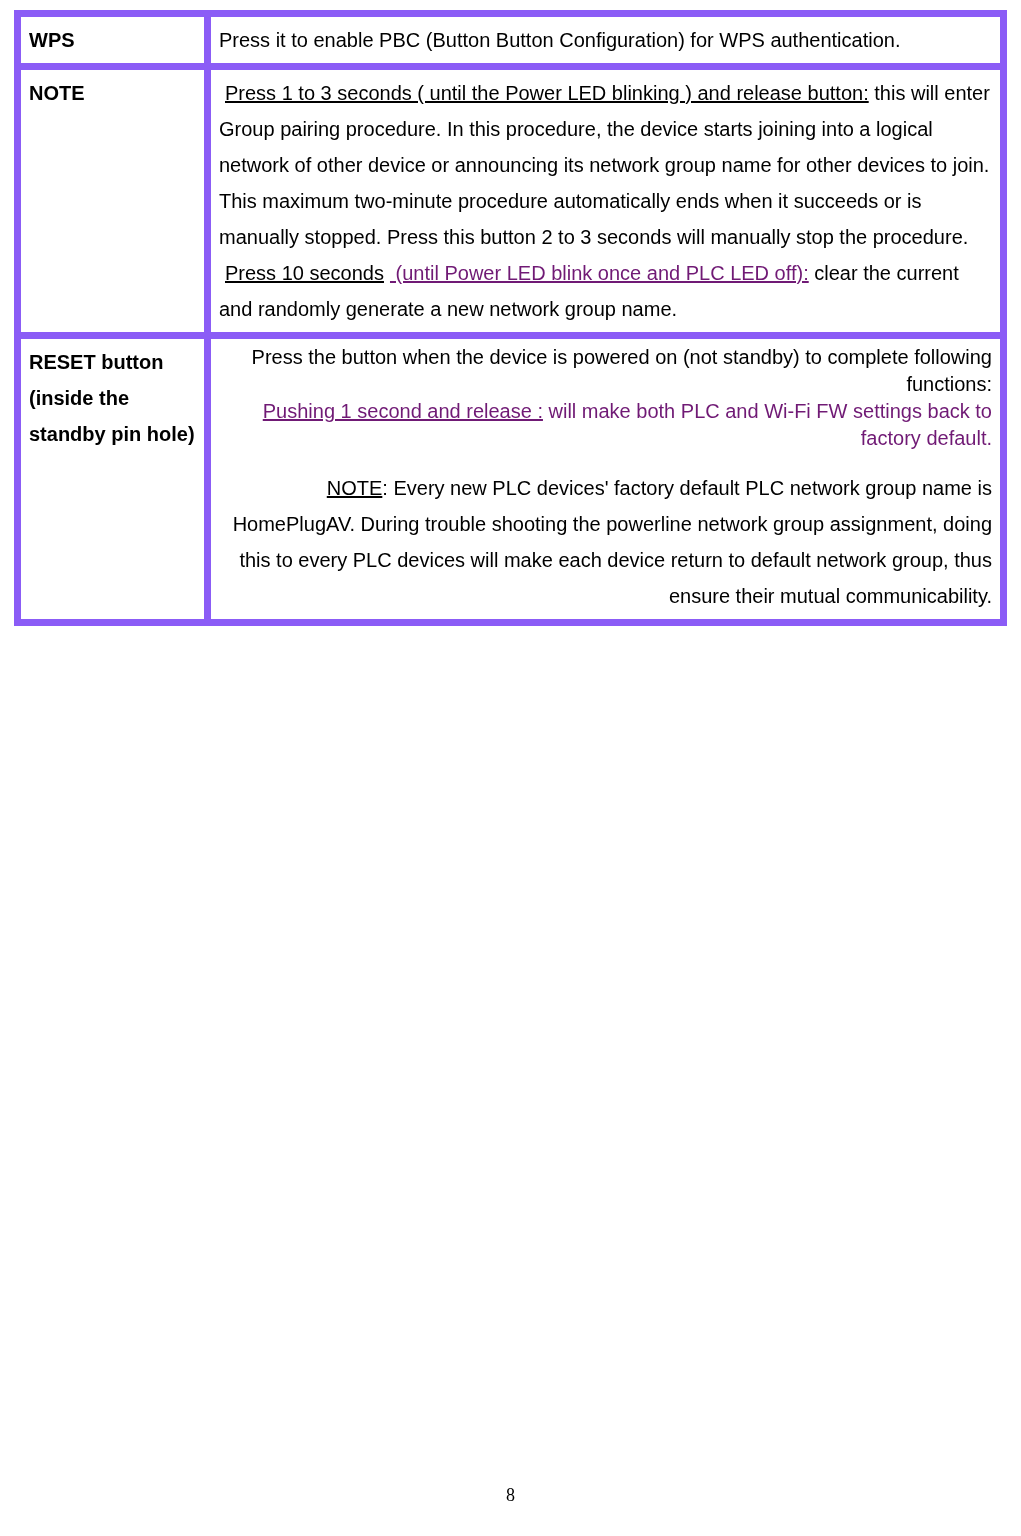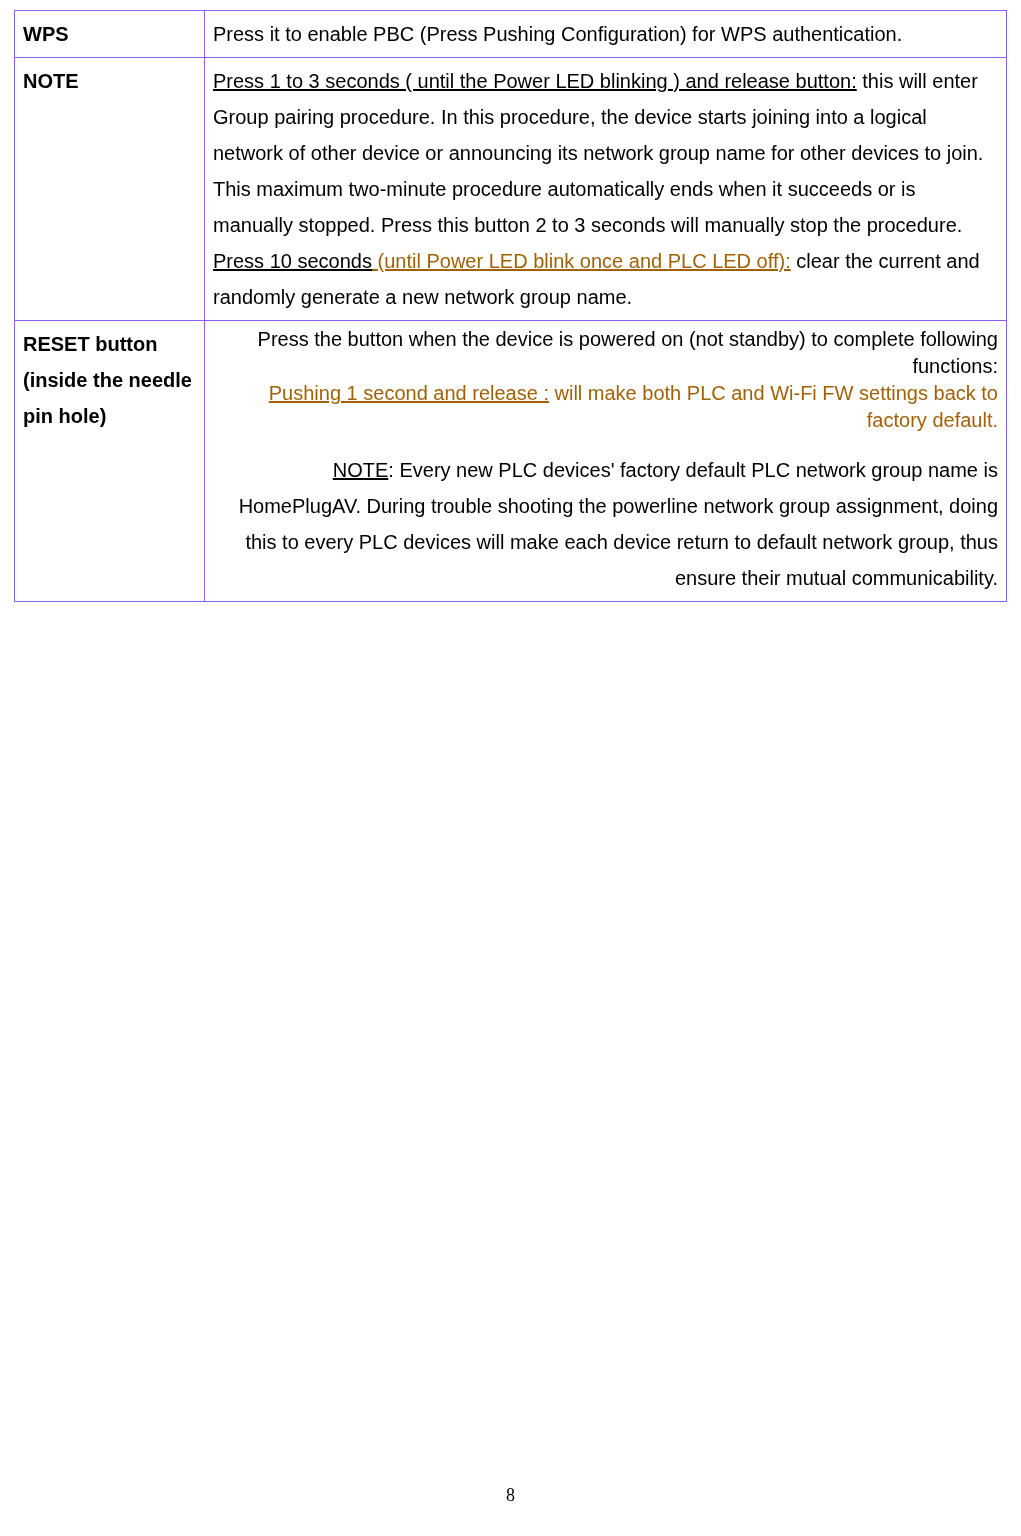--- a/index.html
+++ b/index.html
@@ -14,37 +14,38 @@
       width: 1021px;
       height: 1536px;
       position: relative;
       padding: 10px 14px;
     }
     table {
       border-collapse: collapse;
       width: 100%;
     }
     td {
-      border: 1px solid #8b5cf6;
+      border: 7px solid #8b5cf6;
       vertical-align: top;
       padding: 5px 8px;
       line-height: 1.8;
     }
     td.label {
       width: 190px;
       font-weight: bold;
     }
     .underline {
       text-decoration: underline;
+      margin-left: 6px;
     }
     .bold {
       font-weight: normal;
     }
     .red {
-      color: #a16207;
+      color: #701a75;
     }
     .justify {
       text-align: justify;
     }
     .page-number {
       position: absolute;
       bottom: 30px;
       left: 0;
       right: 0;
       text-align: center;
@@ -61,34 +62,34 @@
       text-align: right;
     }
   </style>
 </head>
 <body>
 
 <table>
   <tbody>
       <tr>
     <td class="label">WPS</td>
-    <td>Press it to enable PBC (Press Pushing Configuration) for WPS authentication.</td>
+    <td>Press it to enable PBC (Button Button Configuration) for WPS authentication.</td>
   </tr>
   <tr>
     <td class="label">NOTE</td>
     <td>
       <span class="underline">Press 1 to 3 seconds ( until the Power LED blinking ) and release button:</span><span> this will enter </span><span class="bold">Group pairing procedure</span><span>. In this procedure, the device starts joining into a logical network of other device or announcing its network group name for other devices to join. This maximum two-minute procedure automatically ends when it succeeds or is manually stopped. Press this button 2 to 3 seconds will manually stop the procedure.</span>
       <br>
       <span class="underline">Press 10 seconds</span><span class="red underline"> (until Power LED blink once and PLC LED off):</span><span> clear the current and randomly generate a new network group name.</span>
     </td>
   </tr>
   <tr>
     <td class="label">
       <span>RESET button</span><br>
-      <span>(inside the needle pin hole)</span>
+      <span>(inside the standby pin hole)</span>
     </td>
     <td>
       <div class="reset-desc justify">Press the button when the device is powered on (not standby) to complete following functions:</div>
       <div class="reset-desc red"><span class="underline">Pushing 1 second and release :</span><span> will make both PLC and Wi-Fi FW settings back to factory default.</span></div>
       <div class="note-block"><span class="underline">NOTE</span><span>: Every new PLC devices' factory default </span><span class="bold">PLC network group name</span><span> is </span><span class="bold">HomePlugAV</span><span>. During trouble shooting the powerline network group assignment, doing this to every PLC devices will make each device return to default network group, thus ensure their mutual communicability.</span></div>
     </td>
   </tr>
 </tbody>
   </table>
 

